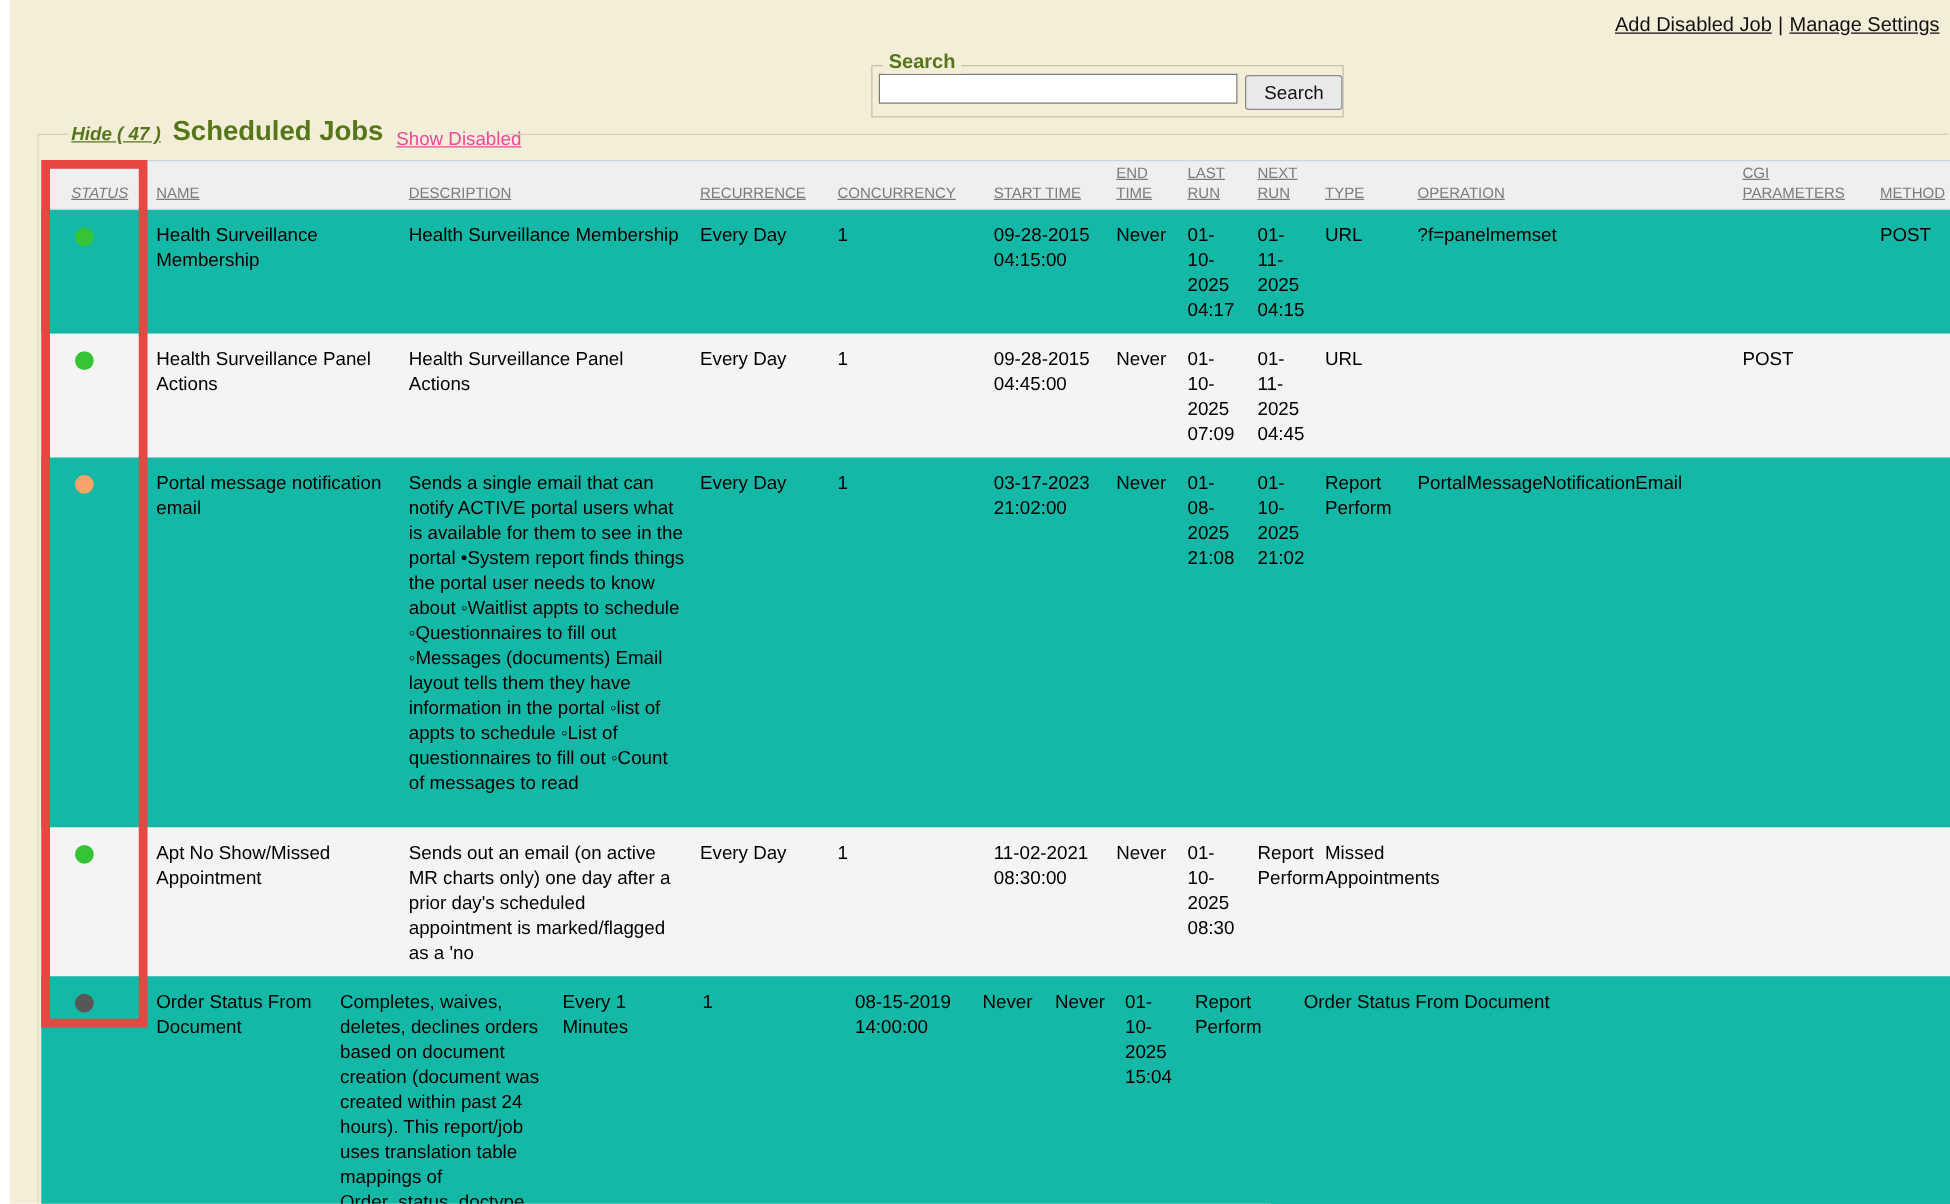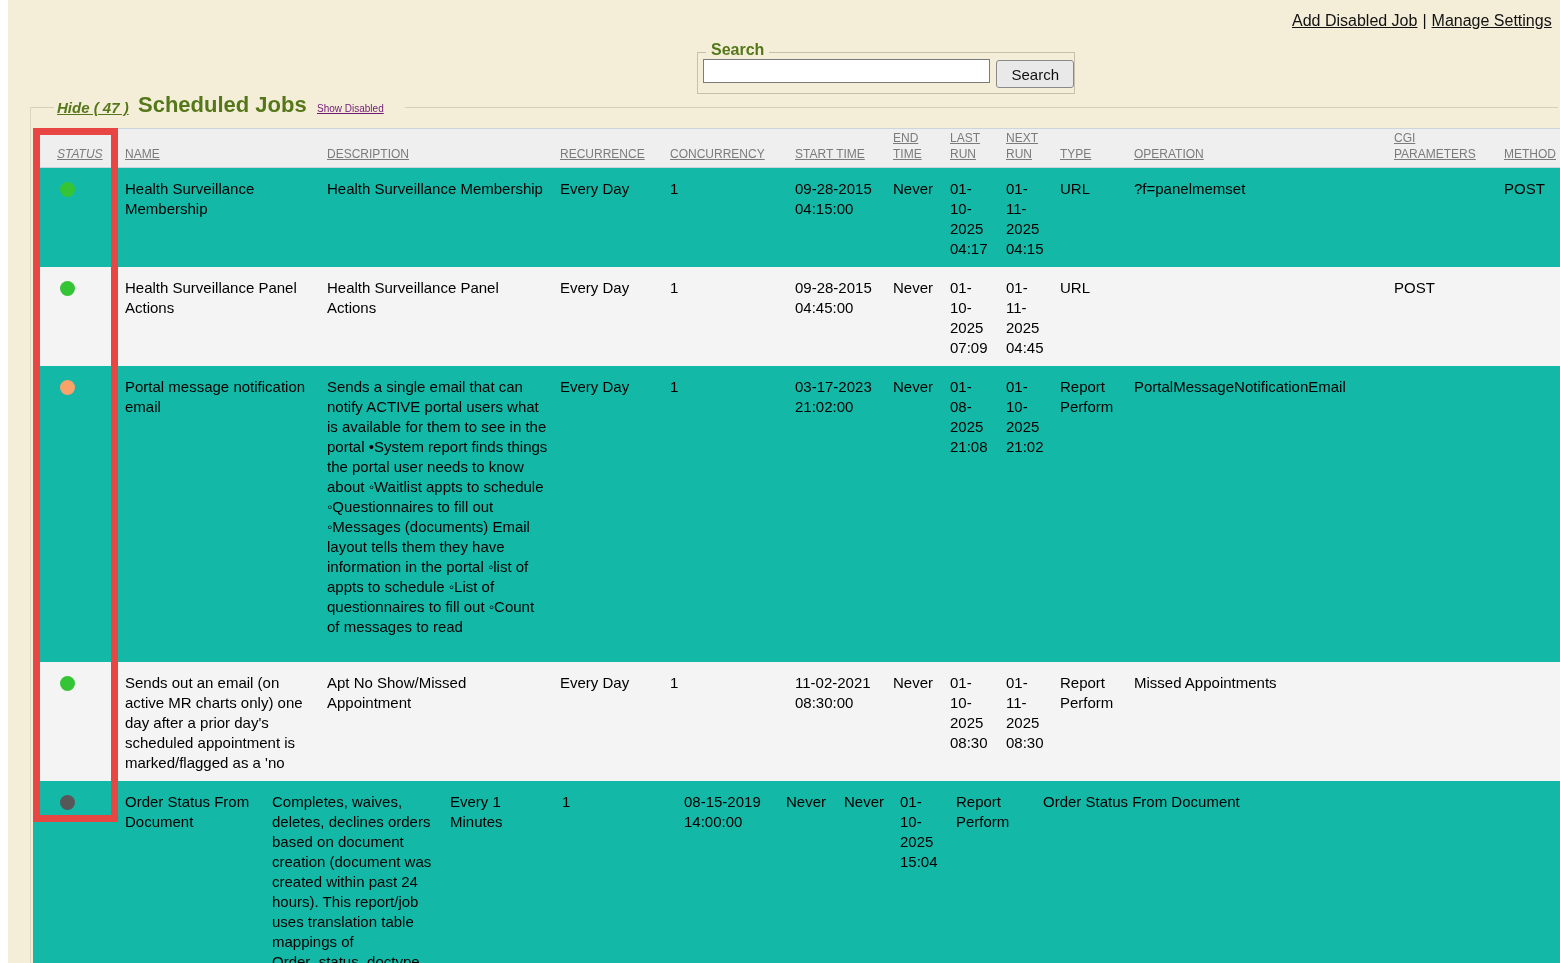--- a/index.html
+++ b/index.html
@@ -25,22 +25,22 @@
   .search-row{display:flex;align-items:flex-start;margin:6px 0 0 5px;}
   .search-input{width:288px;height:24px;border:1px solid #7b7b7b;background:#fff;
     font-family:inherit;font-size:14px;padding:0 4px;box-sizing:border-box;}
   .search-button{margin-left:6px;margin-top:1px;height:28px;padding:0 14px;font-size:15px;
     font-family:inherit;background:#e9e9e9;border:1px solid #8a8a8a;border-radius:3px;color:#111;}
 
   
   .hide-link{position:absolute;left:57px;top:99px;font-weight:bold;font-size:15px;
     color:#55771a;text-decoration:underline;cursor:pointer;font-style:italic;}
   .page-title{position:absolute;left:138px;top:92px;font-weight:bold;font-size:22px;color:#55771a;}
-  .show-disabled{position:absolute;left:317px;top:103px;font-size:10px;
-    color:#701a75;text-decoration:underline;cursor:pointer;}
+  .show-disabled{position:absolute;left:317px;top:103px;font-size:15px;
+    color:#ec4899;text-decoration:underline;cursor:pointer;}
   .fs-line-top{position:absolute;left:405px;right:2px;top:107px;height:1px;background:#d6cfba;}
   .fs-line-left-seg{position:absolute;left:30px;width:24px;top:107px;height:1px;background:#d6cfba;}
   .fs-line-vert{position:absolute;left:30px;top:107px;bottom:0;width:1px;background:#ddd6c1;}
 
   
   .jobs-table{position:absolute;left:33px;top:128px;right:0;}
   .thead,.trow{display:grid;
     grid-template-columns:85px 202px 233px 110px 125px 98px 57px 56px 54px 74px 260px 110px 1fr;}
   .trow.compact{
     grid-template-columns:85px 147px 178px 112px 122px 102px 58px 56px 56px 87px 300px 80px 1fr;}
@@ -147,28 +147,27 @@
         <div class="cell cell-end_time">Never</div>
         <div class="cell cell-last_run">01-08-2025 21:08</div>
         <div class="cell cell-next_run">01-10-2025 21:02</div>
         <div class="cell cell-type">Report Perform</div>
         <div class="cell cell-operation">PortalMessageNotificationEmail</div>
         <div class="cell cell-cgi_parameters"></div>
         <div class="cell cell-method"></div>
       </div>
       <div class="trow stripe">
         <div class="cell status-cell"><span class="dot" style="background: rgb(53, 196, 53);"></span></div>
+        <div class="cell cell-name">Apt No Show/Missed Appointment</div>
         <div class="cell cell-description">Sends out an email (on active MR charts only) one day after a prior day's scheduled appointment is marked/flagged as a 'no</div>
-        <div class="cell cell-name">Apt No Show/Missed Appointment</div>
         <div class="cell cell-recurrence">Every Day</div>
         <div class="cell cell-concurrency">1</div>
         <div class="cell cell-start_time">11-02-2021 08:30:00</div>
         <div class="cell cell-end_time">Never</div>
         <div class="cell cell-last_run">01-10-2025 08:30</div>
-        <div class="cell cell-next_run">01-11-2025 08:30</div>
         <div class="cell cell-type">Report Perform</div>
         <div class="cell cell-operation">Missed Appointments</div>
         <div class="cell cell-cgi_parameters"></div>
         <div class="cell cell-method"></div>
       </div>
       <div class="trow compact">
         <div class="cell status-cell"><span class="dot" style="background: rgb(87, 87, 87);"></span></div>
         <div class="cell cell-name">Order Status From Document</div>
         <div class="cell cell-description">Completes, waives, deletes, declines orders based on document creation (document was created within past 24 hours). This report/job uses translation table mappings of Order_status_doctype</div>
         <div class="cell cell-recurrence">Every 1 Minutes</div>

